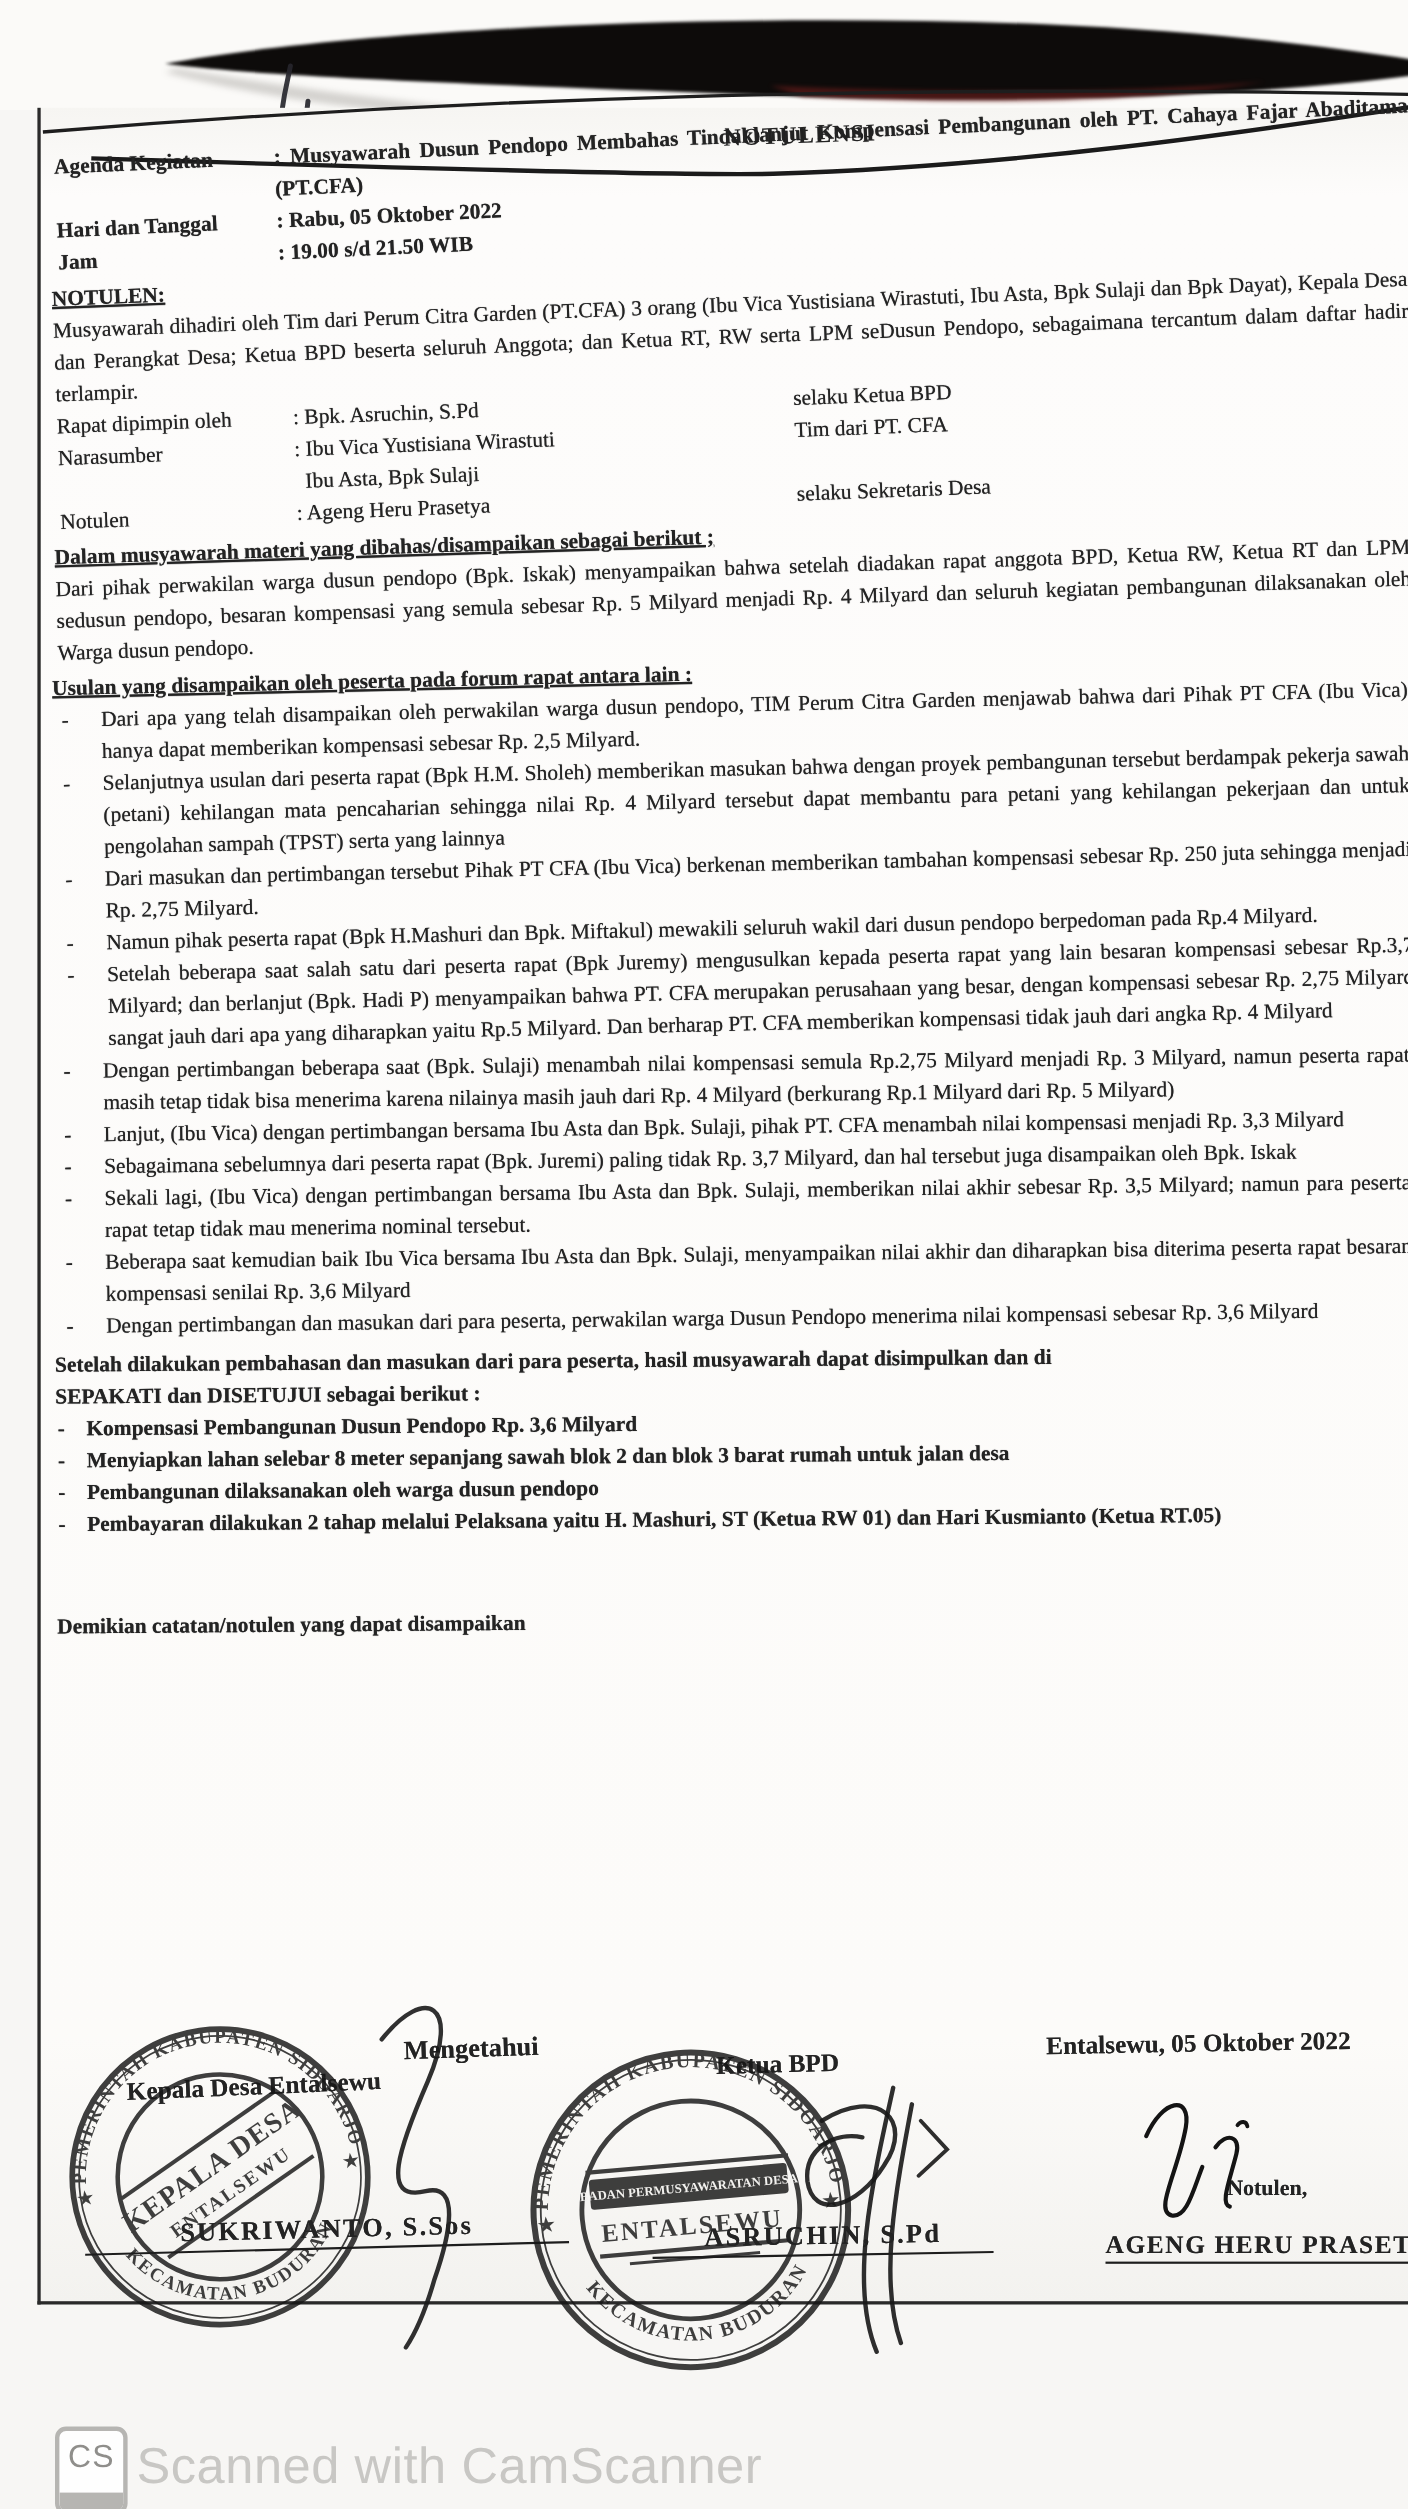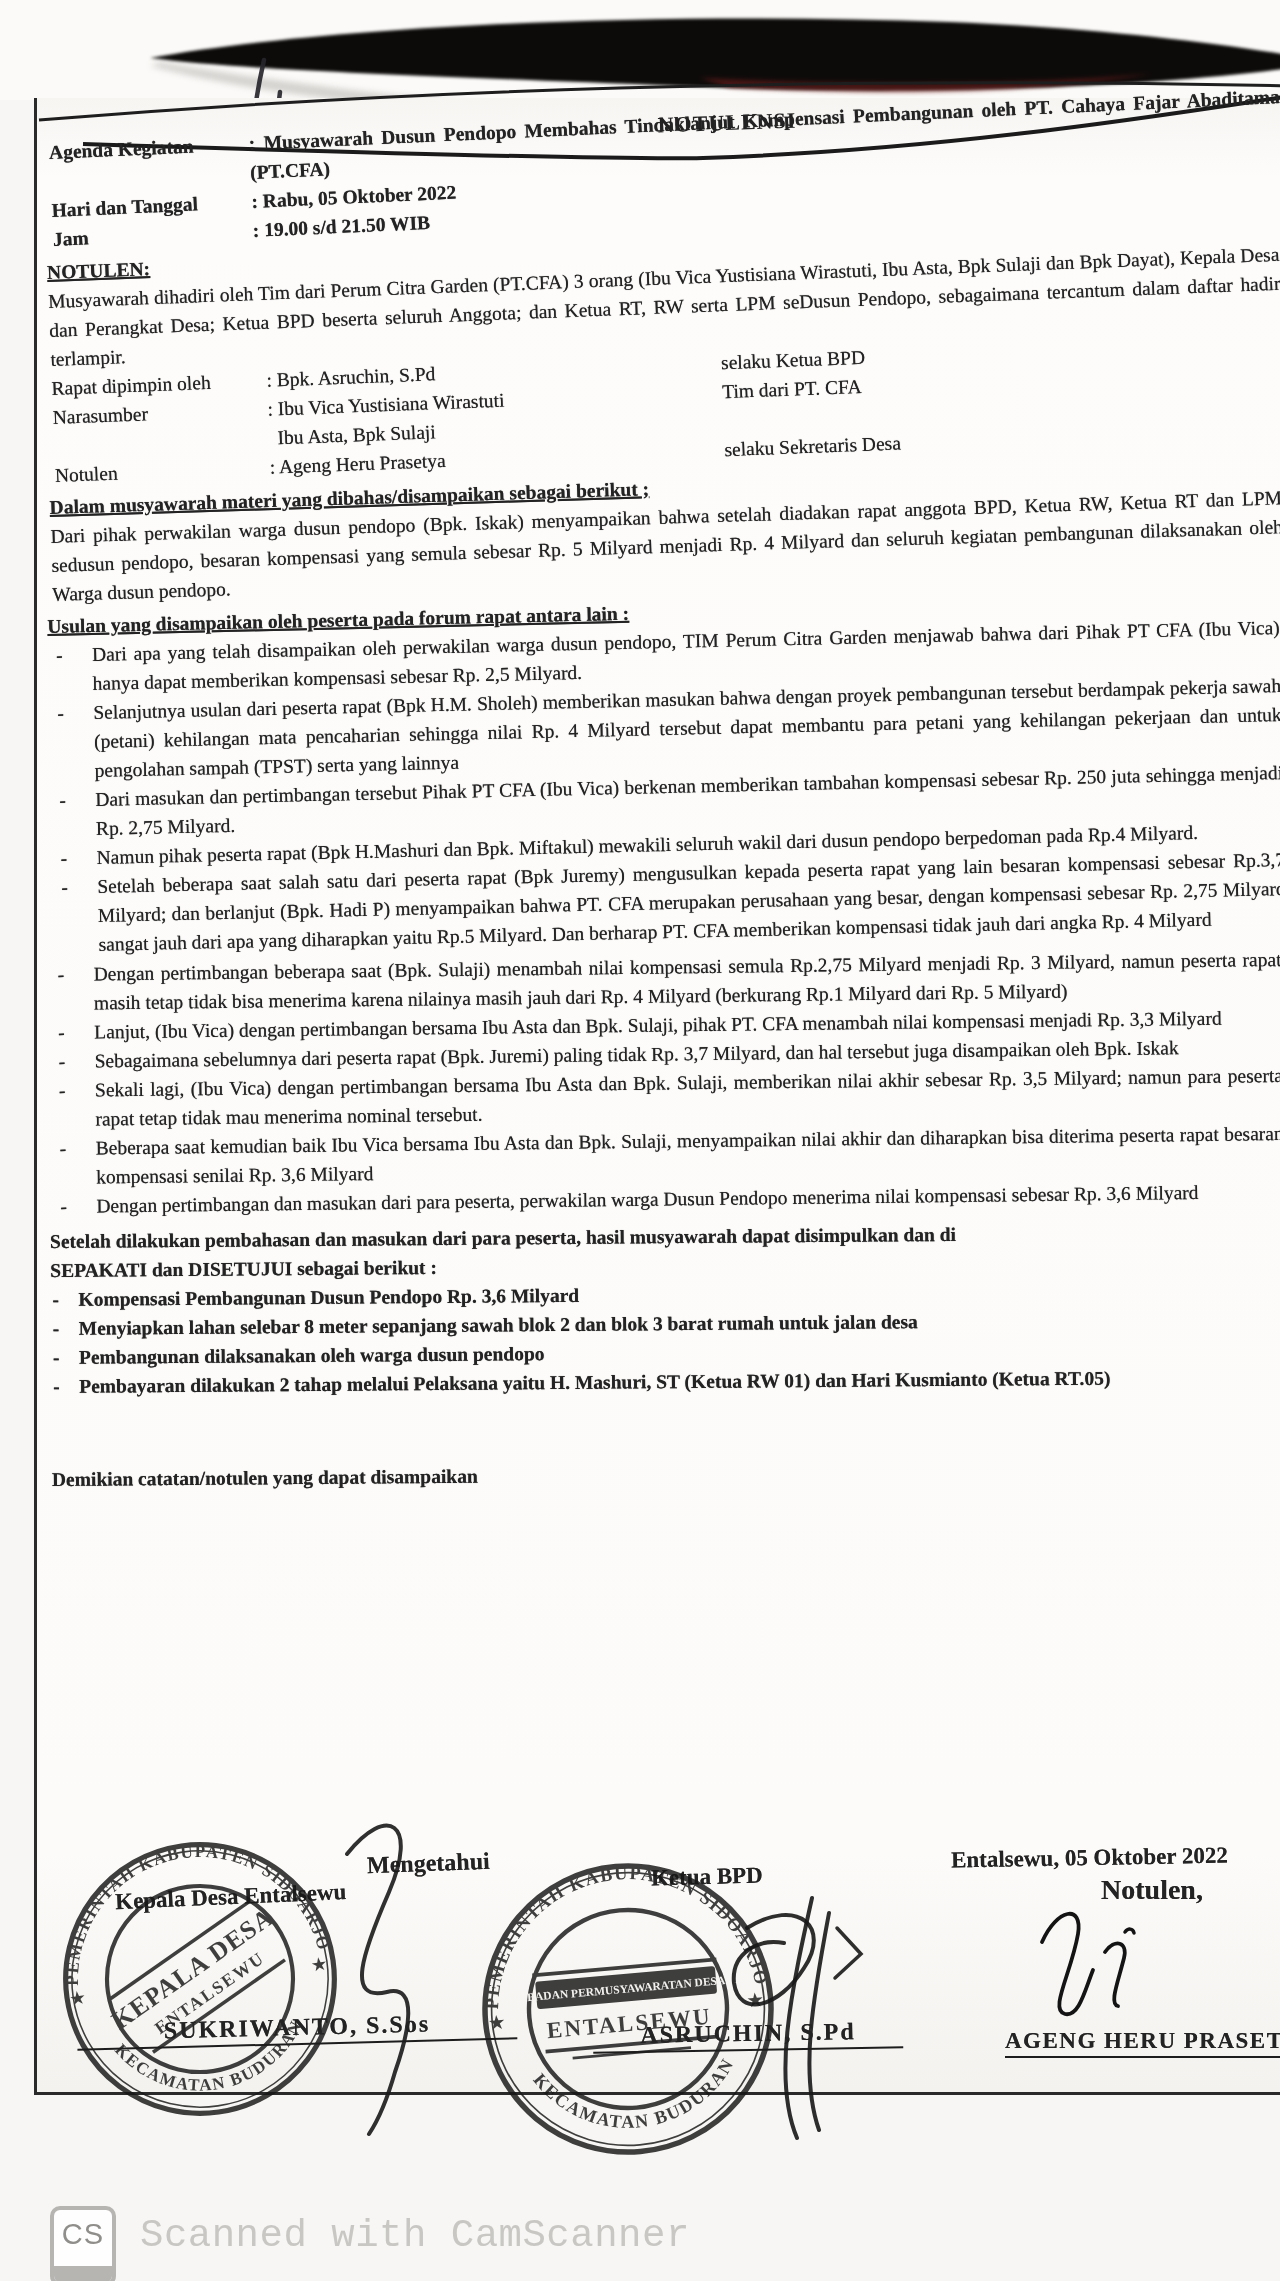--- a/index.html
+++ b/index.html
@@ -62,22 +62,22 @@
   .cs-badge{
     position:absolute;left:50px;top:2206px;width:58px;height:72px;
     border:4px solid #b6b5b2;border-radius:10px;background:#fefefe;overflow:hidden;
   }
   .cs-badge .cs-txt{
     font-family:"Liberation Sans",sans-serif;font-weight:400;font-size:29px;
     color:#8f8e8b;text-align:center;margin-top:8px;letter-spacing:1px;
   }
   .cs-badge .bar{position:absolute;bottom:0;left:0;right:0;height:16px;background:#b6b5b2;}
   .cs-text{
-    position:absolute;left:140px;top:2214px;
-    font-family:Liberation Mono, monospace;font-weight:400;font-size:39px;
+    position:absolute;left:124px;top:2214px;
+    font-family:Liberation Sans, sans-serif;font-weight:400;font-size:46px;
     color:#c8c7c4;letter-spacing:.5px;
   }
 </style>
 </head>
 <body>
 
 <div class="top-strip"></div>
 <svg class="deco" style="left:0;top:0" width="1280" height="130" viewBox="0 0 1280 130">
   <path d="M150,58 C300,30 620,10 950,22 C1100,28 1230,44 1330,62 C1200,84 950,98 680,86 C430,76 240,70 150,58 Z" fill="#0d0b0a" style="filter:blur(1.5px)"></path>
   <path d="M700,78 C880,86 1040,84 1150,74 C1040,94 880,96 730,88 Z" fill="#6e1e1c" opacity=".6" style="filter:blur(2px)"></path>
@@ -214,21 +214,21 @@
           <span class="t">Pembayaran dilakukan 2 tahap melalui Pelaksana yaitu H. Mashuri, ST (Ketua RW 01) dan Hari Kusmianto (Ketua RT.05)</span>
         </div>
       <div class="closing">Demikian catatan/notulen yang dapat disampaikan</div>
     </div>
   </div>
 
   <div class="sig" style="left:78px;top:1782px;width:420px;font-size:23px;transform:rotate(-2.5deg);">Kepala Desa Entalsewu</div>
   <div class="sig" style="left:330px;top:1752px;font-size:24px;transform:rotate(-2deg);">Mengetahui</div>
   <div class="sig" style="left:614px;top:1766px;font-size:23px;transform:rotate(-1.5deg);">Ketua BPD</div>
   <div class="sig" style="left:914px;top:1746px;width:400px;font-size:23px;transform:rotate(-1deg);">Entalsewu, 05 Oktober 2022</div>
-  <div class="sig" style="left:1030px;top:1776px;width:170px;text-align:center;font-size:28px;">Notulen,</div>
+  <div class="sig" style="left:1030px;top:1880px;width:170px;text-align:center;font-size:20px;">Notulen,</div>
 
   <svg class="stamp" style="left:8px;top:1726px" width="310" height="310" viewBox="0 0 300 300">
     <g stroke="#161616" fill="#161616" transform="rotate(-8 150 150)">
       <circle cx="150" cy="150" r="130" fill="none" stroke-width="5"></circle>
       <circle cx="150" cy="150" r="124" fill="none" stroke-width="1.5"></circle>
       <circle cx="150" cy="150" r="90" fill="none" stroke-width="4"></circle>
       <defs>
         <path id="arcTL" d="M 32,150 A 118,118 0 0 1 268,150"></path>
         <path id="arcBL" d="M 42,150 A 108,108 0 0 0 258,150"></path>
       </defs>

